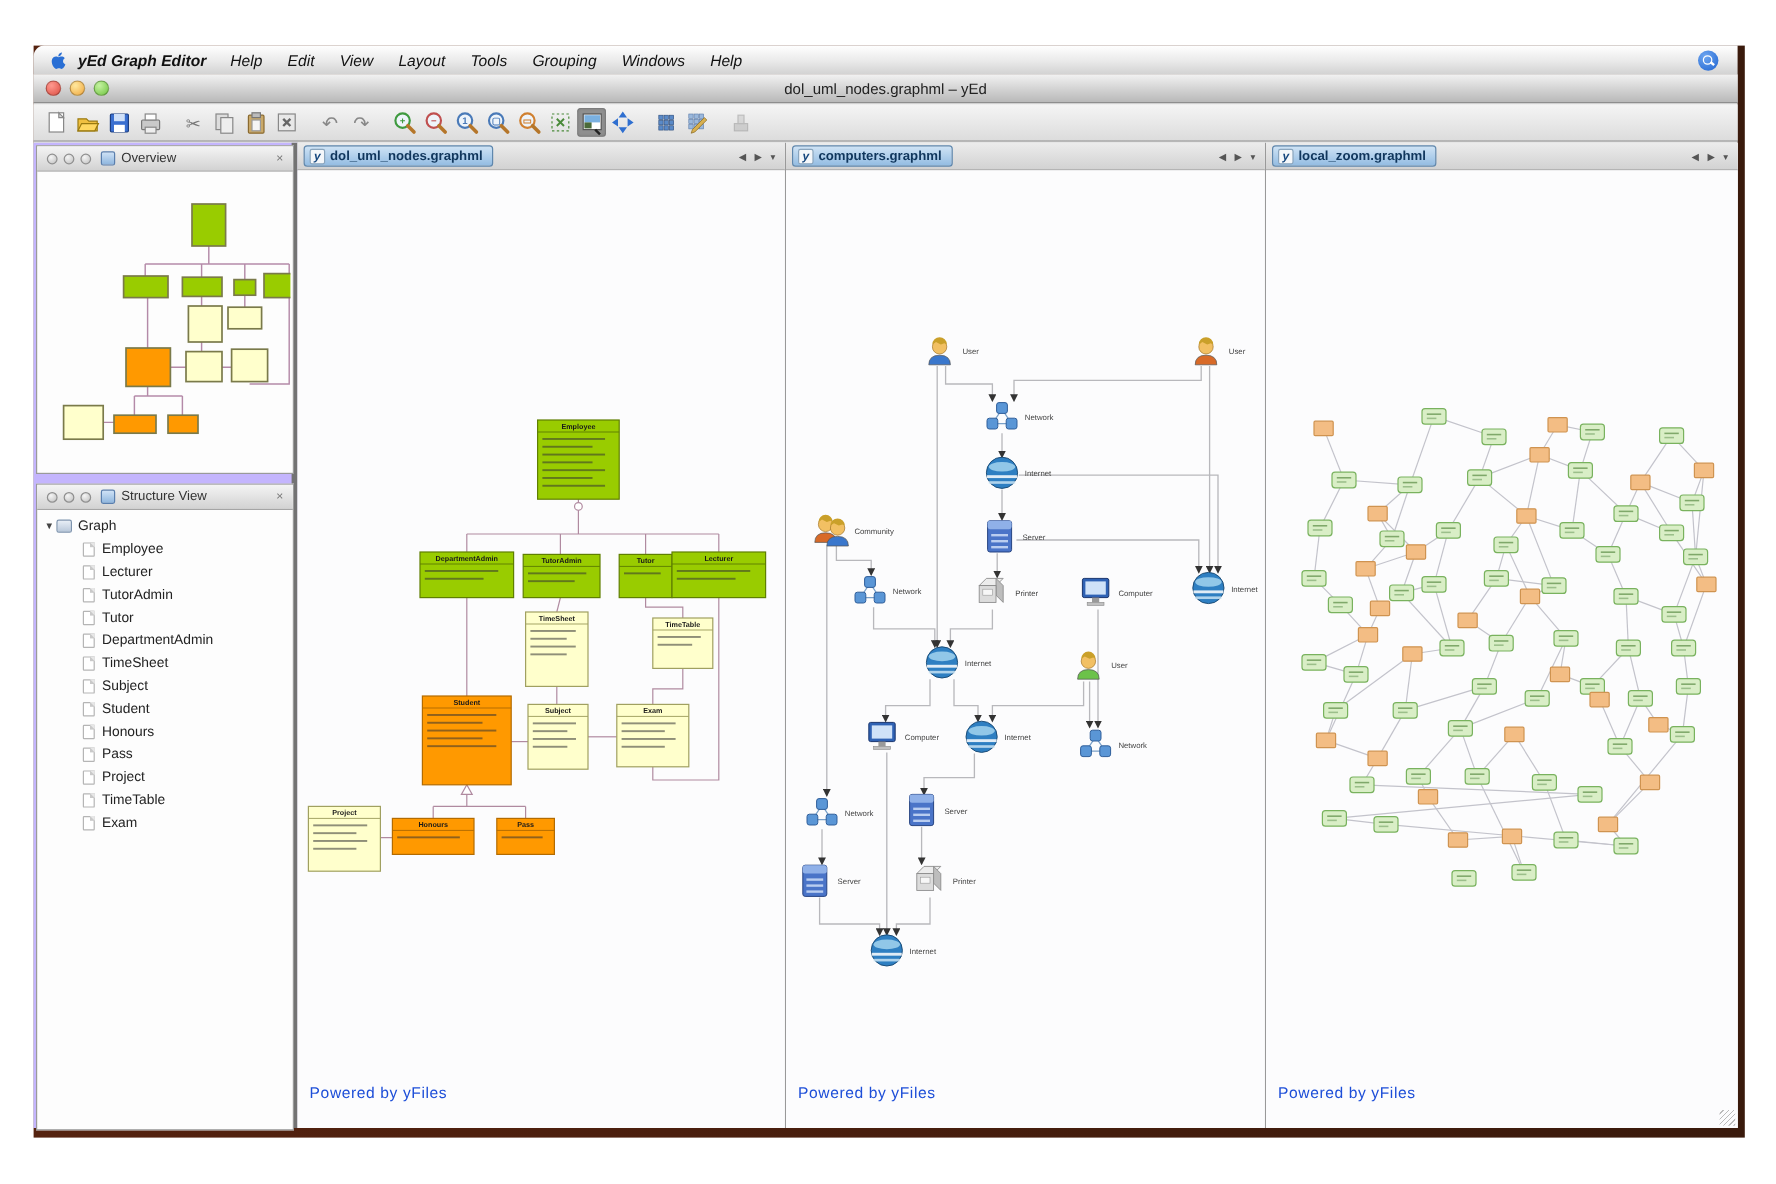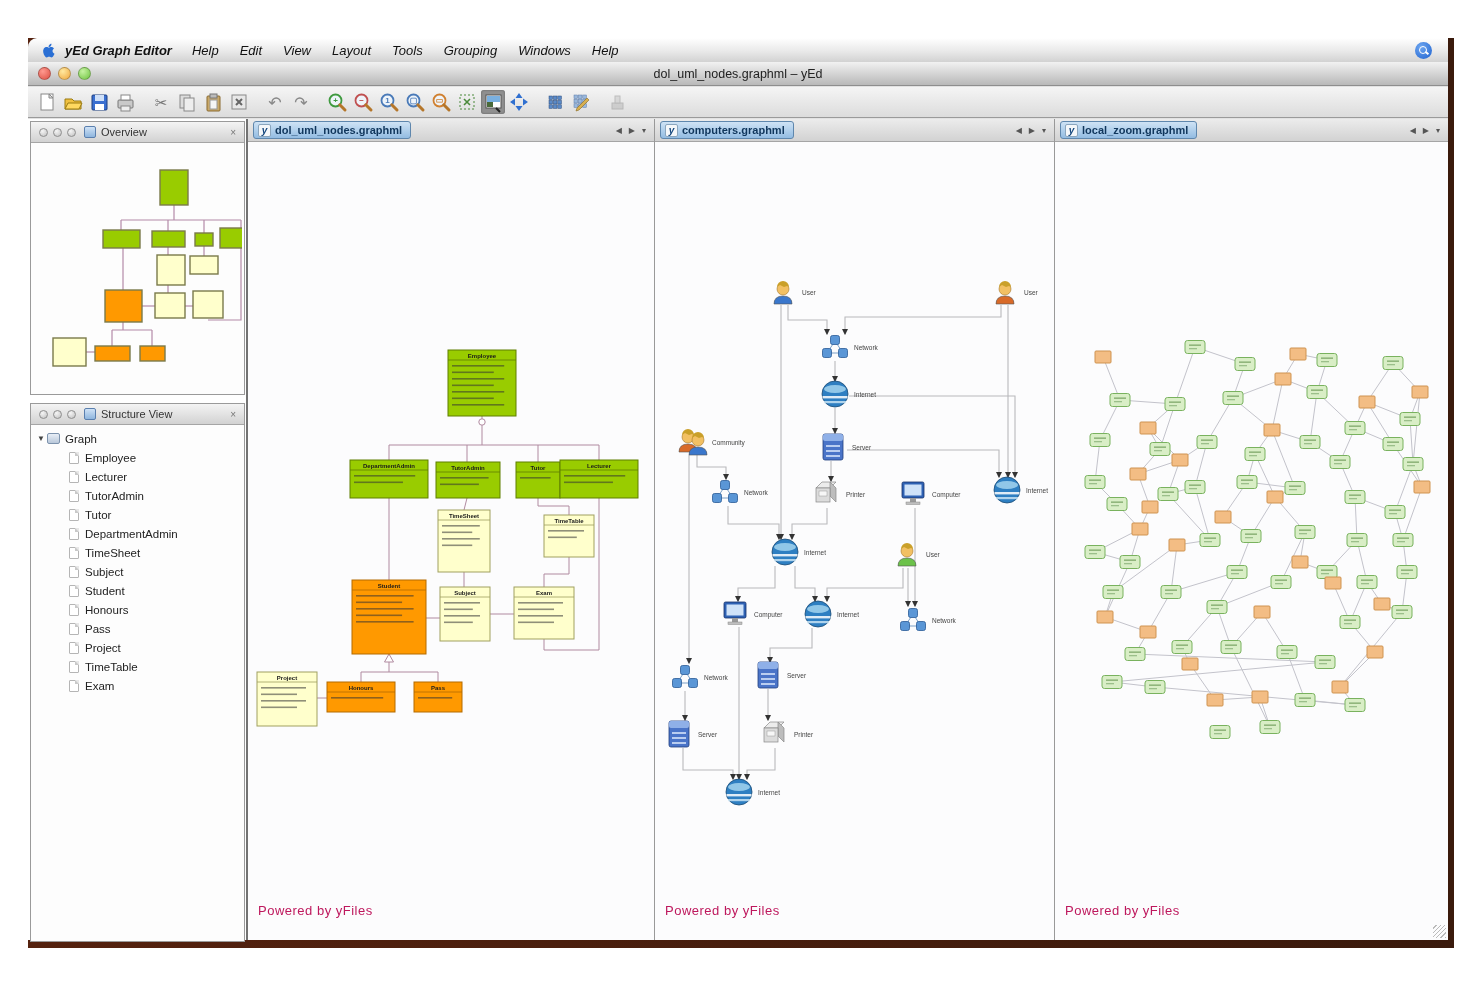--- a/index.html
+++ b/index.html
@@ -33,21 +33,21 @@
   #toolbar { position:absolute; left:0; top:25px; width:100%; height:31px;
     background:linear-gradient(#f5f5f5,#dcdcdc); border-bottom:1px solid #9a9a9a;
     display:flex; align-items:center; padding-left:6px; }
   .tb-icon { width:24px; height:24px; margin:0 1px; display:flex; align-items:center; justify-content:center; border-radius:3px; }
   .tb-icon.selected { background:#8f8f8f; box-shadow:inset 0 0 2px #555; }
   .tb-icon.disabled { opacity:.4; }
   .tb-gap { width:10px; }
   
   #content { position:absolute; left:0; top:57px; width:1420px; height:821px; background:#d8d8d8; }
   
-  #sidebar { position:absolute; left:0; top:0; width:220px; height:100%; background:#ffffff; border-right:2px solid #737373; }
+  #sidebar { position:absolute; left:0; top:0; width:220px; height:100%; background:#c4b5fd; border-right:5px solid #737373; }
   .panel { position:absolute; left:2px; width:215px; background:#fdfdfd; border:1px solid #9a9a9a; }
   .panel-header { height:21px; background:linear-gradient(#f4f4f4,#d2d2d2); border-bottom:1px solid #a5a5a5;
     display:flex; align-items:center; font-size:11px; color:#333; }
   .ph-dots { display:flex; gap:5px; margin:0 8px 0 8px; }
   .ph-dot { width:9px; height:9px; border-radius:50%; background:radial-gradient(circle at 35% 30%,#f5f5f5,#c0c0c0); border:1px solid #8f8f8f; }
   .ph-icon { width:12px; height:12px; margin-right:5px; border:1px solid #5a7fae; background:linear-gradient(#cfe2f6,#8fb6de); border-radius:2px; }
   .ph-close { margin-left:auto; margin-right:8px; color:#777; font-size:10px; }
   #overview-panel { top:2px; height:274px; }
   #structure-panel { top:284px; height:539px; }
   #minimap { position:absolute; left:4px; top:26px; }
@@ -63,21 +63,21 @@
   .pane { position:absolute; top:0; height:100%; background:#fbfbfc; border-right:1px solid #999; }
   .tabstrip { position:absolute; left:0; top:0; width:100%; height:23px;
     background:linear-gradient(#ececec,#d2d2d2); border-bottom:1px solid #a5a5a5; display:flex; align-items:center; }
   .tab { display:flex; align-items:center; gap:4px; margin-left:5px; height:18px; padding:0 8px 0 4px;
     background:linear-gradient(#cfe3f5,#93bce2); border:1px solid #5f87ad; border-radius:3px;
     font-size:11px; color:#10365c; font-weight:bold; }
   .tab .yed-badge { width:13px; height:13px; background:#f4f7fa; border:1px solid #8aa5bd; border-radius:2px;
     color:#15477e; font-size:10px; font-weight:bold; line-height:11px; text-align:center; font-style:italic; }
   .tab-nav { margin-left:auto; margin-right:8px; display:flex; gap:7px; font-size:8px; color:#555; align-items:center; }
   .canvas { position:absolute; left:0; top:23px; background:#fcfcfd; }
-  .watermark { position:absolute; left:10px; bottom:22px; font-size:13px; color:#be185d; letter-spacing:.5px; }
+  .watermark { position:absolute; left:10px; bottom:22px; font-size:13px; color:#1d4ed8; letter-spacing:.5px; }
   .grip { position:absolute; right:2px; bottom:2px; width:13px; height:13px;
     background:repeating-linear-gradient(135deg,transparent,transparent 2px,#bbb 2px,#bbb 3px); }
   svg text { font-family:"Liberation Sans", sans-serif; }
 </style>
 </head>
 <body>
 
 <div id="stage">
   <div id="screen">
 

